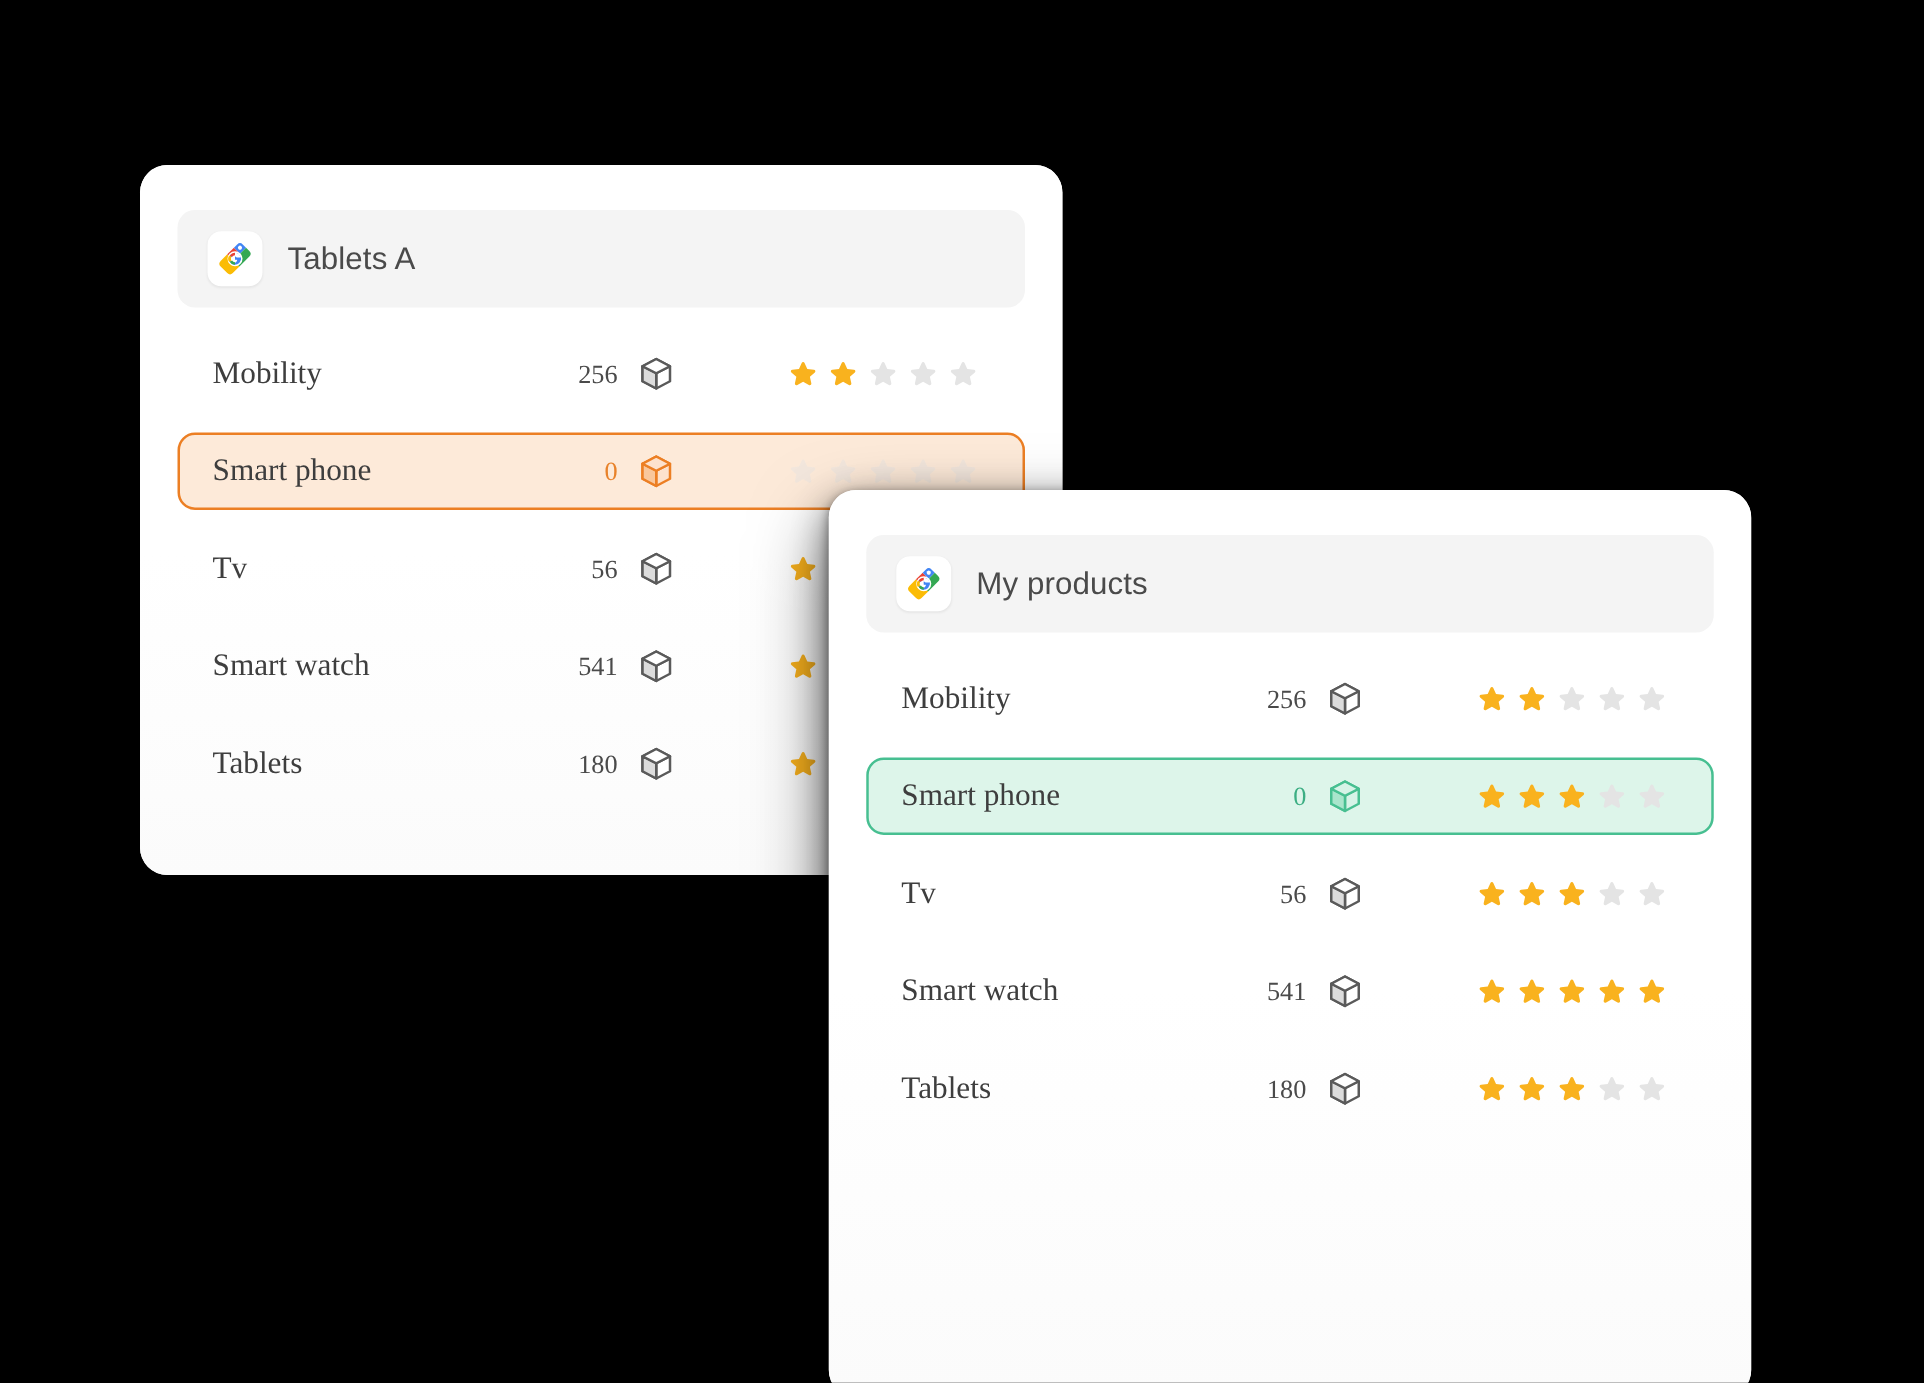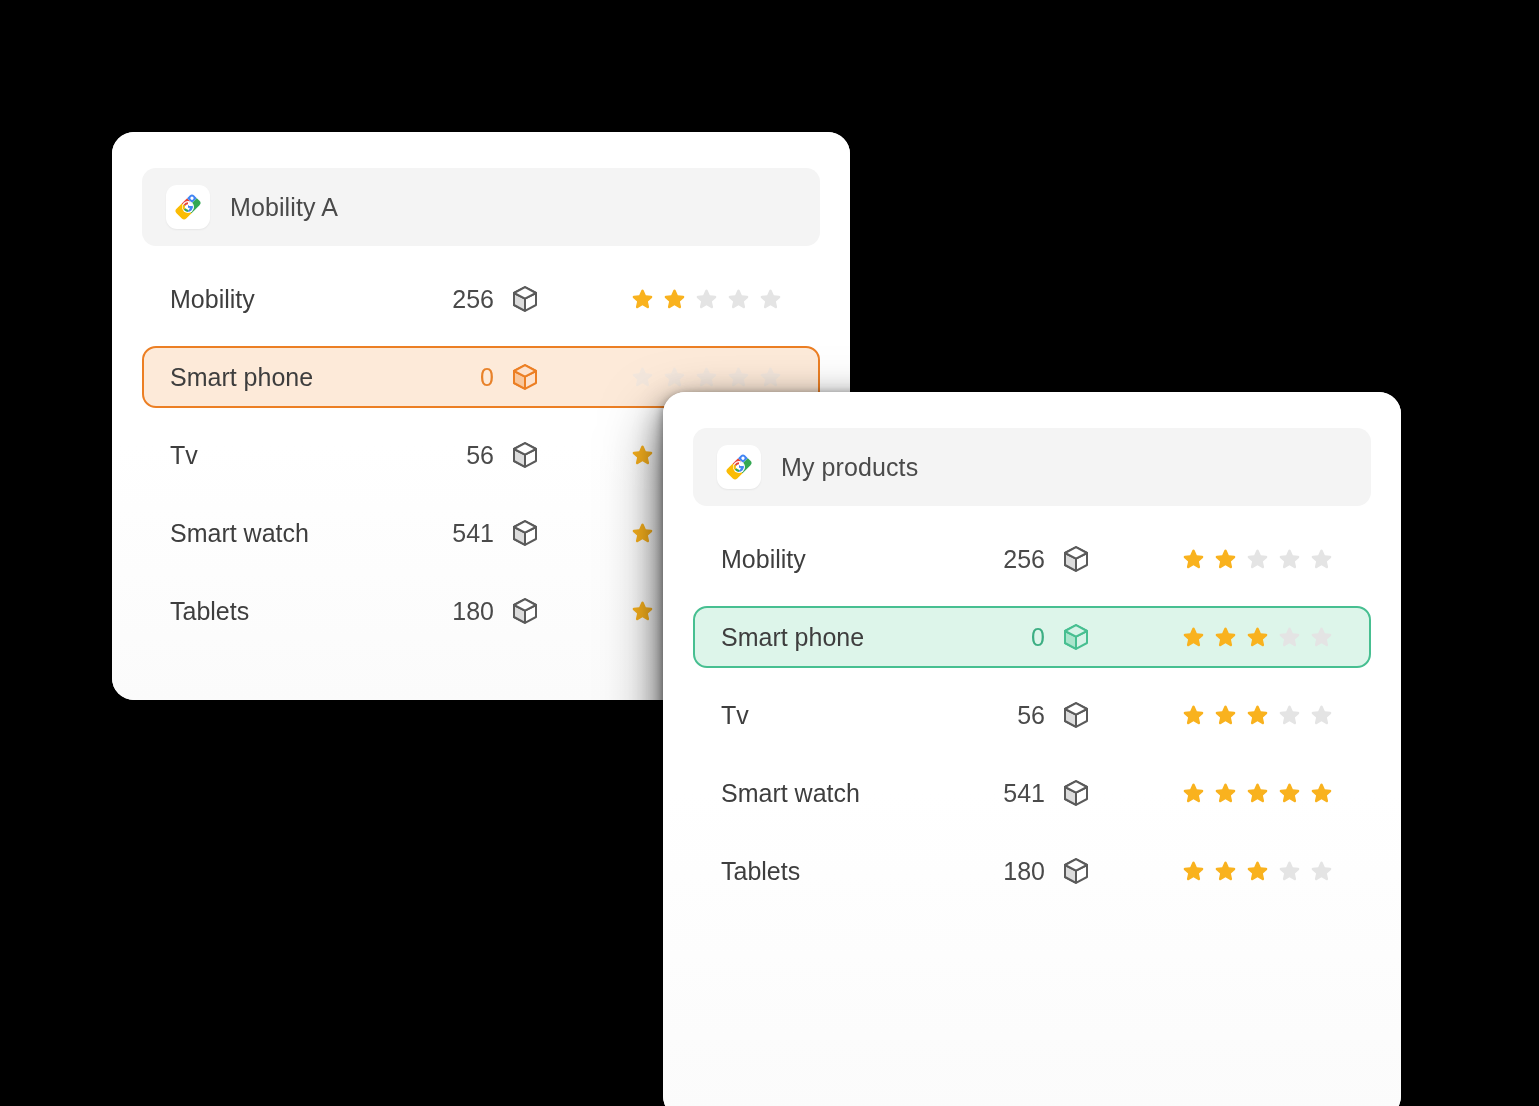--- a/index.html
+++ b/index.html
@@ -81,21 +81,21 @@
 
   .card-title {
     font-size: 25px;
     color: #4a4a4a;
     font-weight: 400;
     letter-spacing: 0.1px;
     white-space: nowrap;
   }
 
   
-  .rows { margin-top: 22px; }
+  .rows { margin-top: 22px; font-family: Liberation Serif, serif; }
 
   .row {
     position: relative;
     display: flex;
     align-items: center;
     height: 62px;
     margin-bottom: 16px;
     padding: 0 22px 0 26px;
     border-radius: 14px;
     border: 2px solid transparent;
@@ -104,21 +104,21 @@
   .row-name {
     font-size: 25px;
     color: #3e3e3e;
     font-weight: 400;
     flex: 0 0 auto;
     width: 268px;
     white-space: nowrap;
   }
 
   .row-count {
-    font-size: 25px;
+    font-size: 21px;
     color: #4a4a4a;
     width: 56px;
     text-align: right;
     flex: 0 0 auto;
   }
 
   .row-box {
     width: 34px;
     height: 34px;
     margin-left: 14px;
@@ -177,21 +177,21 @@
             <g transform="translate(24 24)">
               <circle r="9.6" fill="#ffffff"></circle>
               <path d="M0-7.6a7.6 7.6 0 1 1-5.37 2.22l2.2 2.2A4.5 4.5 0 1 0 0-3.1h0V-0.6h7.4A7.6 7.6 0 0 0 0-7.6z" fill="#4285f4"></path>
               <path d="M0 7.6a7.6 7.6 0 0 1-6.6-3.8l2.9-1.7A4.5 4.5 0 0 0 0 4.5z" fill="#34a853"></path>
               <path d="M-7.45 4.2A7.6 7.6 0 0 1-7.45-4.2l2.9 1.7a4.5 4.5 0 0 0 0 5z" fill="#fbbc05"></path>
               <path d="M-6.6-3.8A7.6 7.6 0 0 1 0-7.6v3.1a4.5 4.5 0 0 0-3.7 2z" fill="#ea4335"></path>
               <rect x="0" y="-1.6" width="7.6" height="2.9" fill="#4285f4"></rect>
             </g>
           </svg>
         </span>
-        <span class="card-title">Mobility A</span>
+        <span class="card-title">Tablets A</span>
       </div>
 
       <div class="rows">
           <div class="row">
             <span class="row-name">Mobility</span>
             <span class="row-count">256</span>
             <span class="row-box">
               <svg width="32" height="32" viewBox="0 0 32 32" aria-hidden="true">
                 <path d="M16 4.2 27 10v12L16 27.8 5 22V10z" fill="#ffffff" stroke="#5a5a5a" stroke-width="2" stroke-linejoin="round"></path>
                 <path d="M5 10 16 15.6 27 10" fill="none" stroke="#5a5a5a" stroke-width="2" stroke-linejoin="round"></path>

